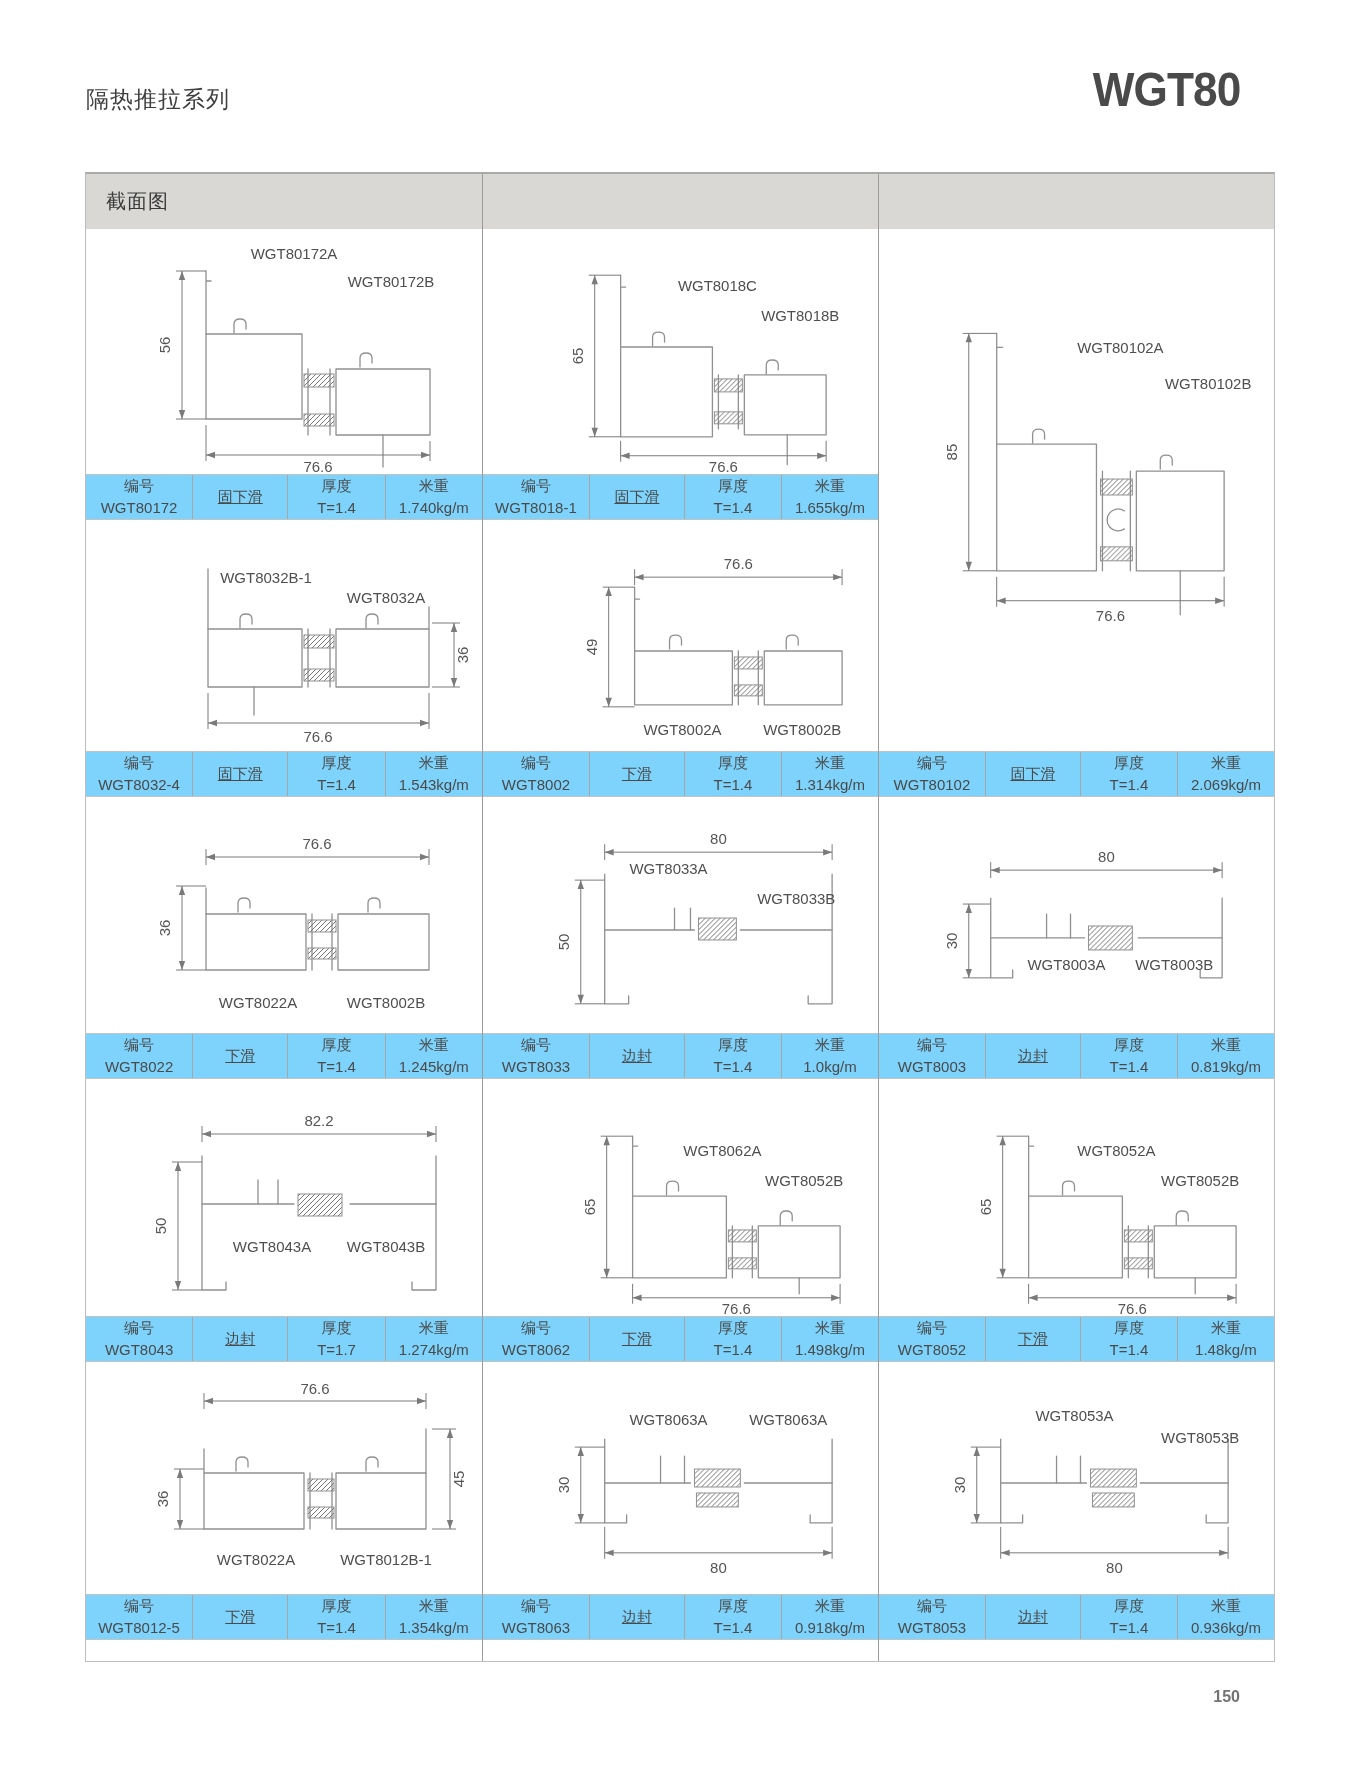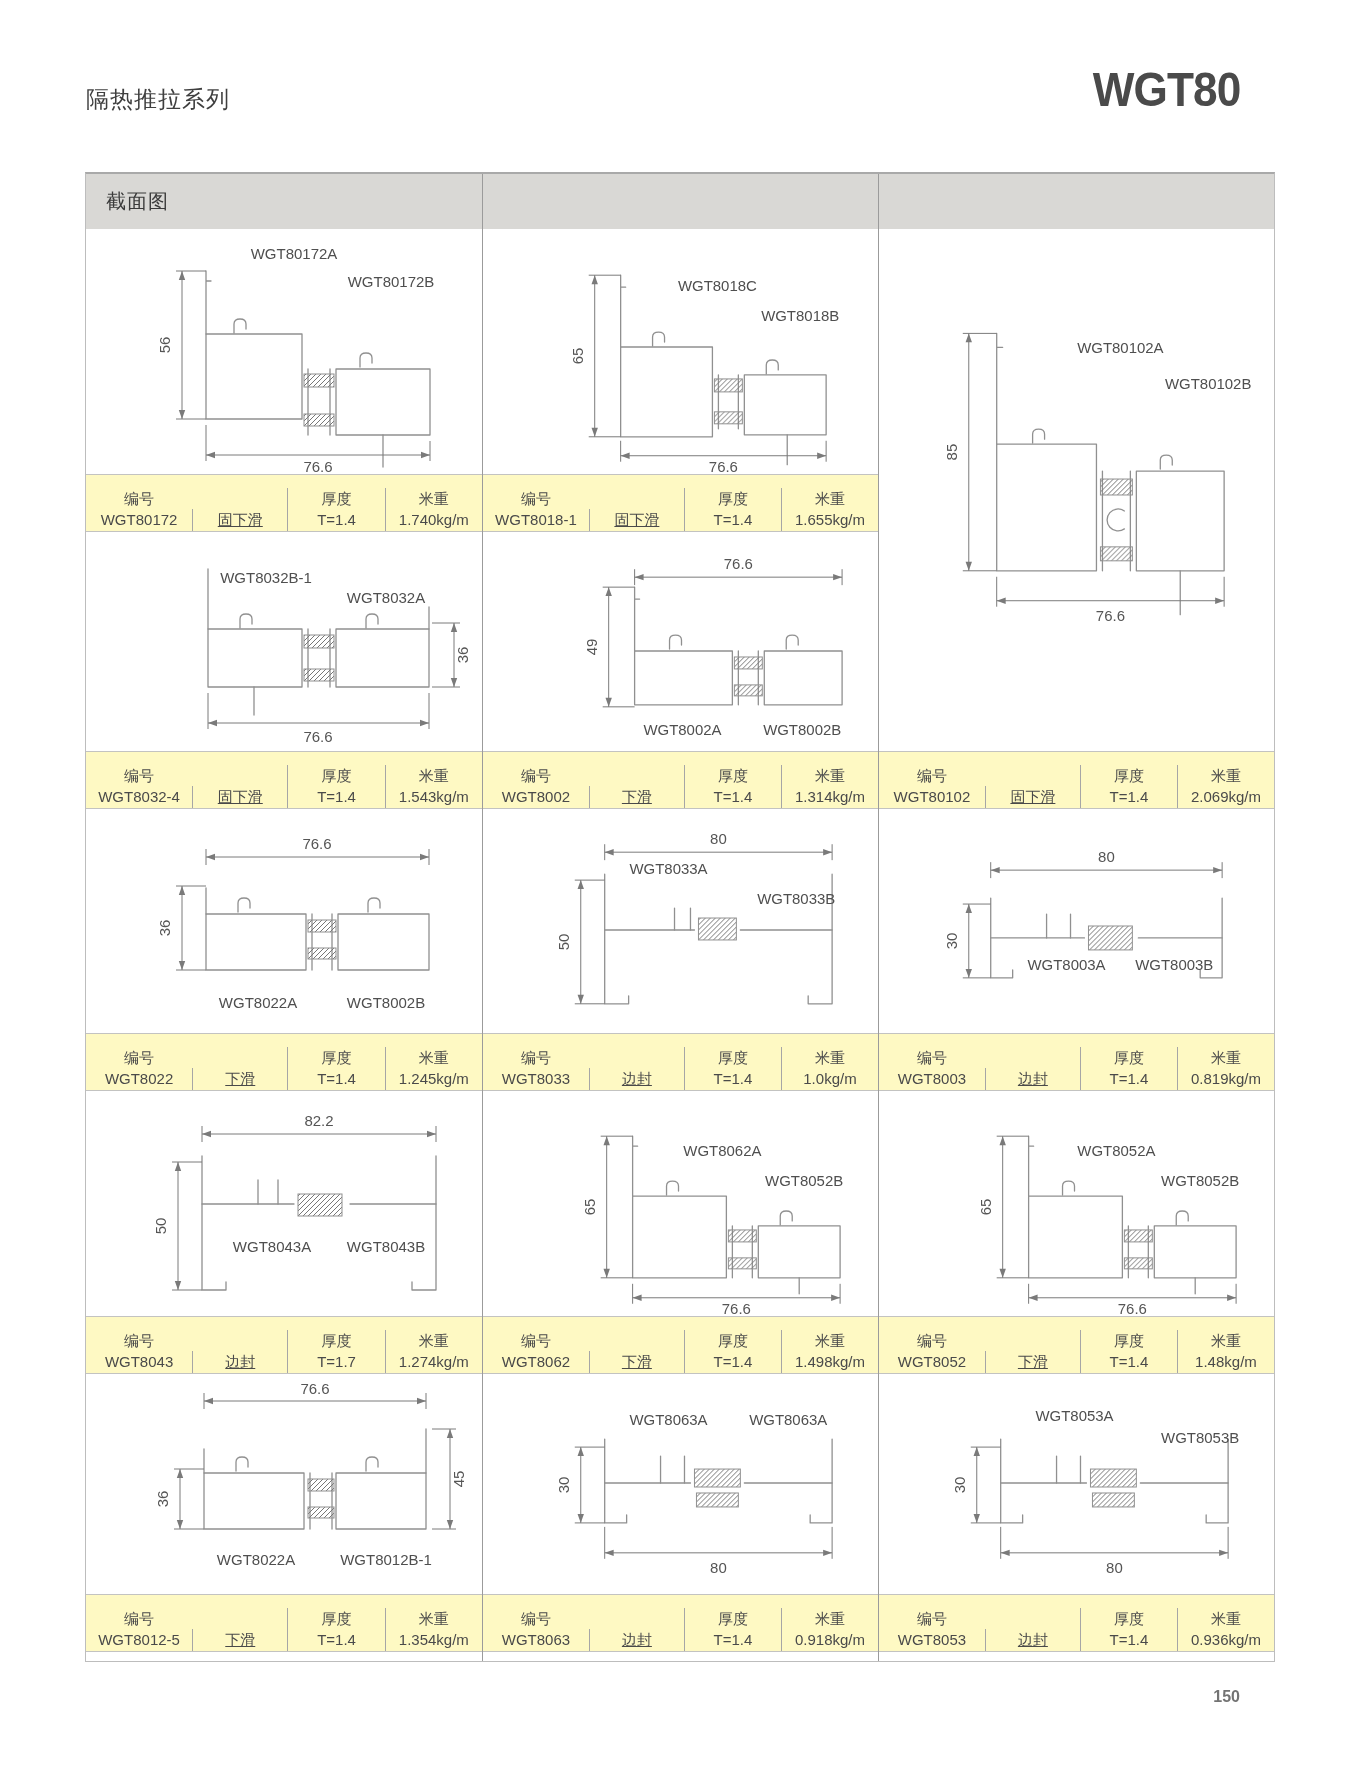--- a/index.html
+++ b/index.html
@@ -5,21 +5,21 @@
   html,body{margin:0;padding:0;background:#ffffff;}
   body{width:1358px;height:1770px;position:relative;font-family:"Liberation Sans","DejaVu Sans",sans-serif;color:#4a4a4a;}
   .page-title{position:absolute;left:86px;top:84px;font-size:23px;color:#3f3f3f;letter-spacing:1px;}
   .series-code{position:absolute;right:118px;top:62px;font-size:48px;font-weight:bold;color:#4a4a4a;letter-spacing:-1px;transform:scaleX(.92);transform-origin:right;}
   .sheet{position:absolute;left:85px;top:160px;width:1188px;height:1487px;border:1px solid #bdbdbd;border-top:2px solid #a9a9a9;background:#fff;box-sizing:content-box;margin-top:12px;}
   .thead{position:absolute;left:0;top:0;width:1188px;height:55px;background:#d9d8d5;}
   .thead .sec{position:absolute;left:20px;top:0;height:55px;line-height:55px;font-size:20px;color:#3a3a3a;letter-spacing:1px;}
   .coldiv{position:absolute;top:0;width:1px;height:1487px;background:#9b9b9b;}
   .dg{position:absolute;}
   .dg svg{display:block;width:100%;height:100%;}
-  .dr{position:absolute;height:58px;background:#fef9c3;display:flex;border-top:1px solid #c3c3c1;border-bottom:1px solid #c3c3c1;box-sizing:border-box;align-items:flex-end;}
+  .dr{position:absolute;height:46px;background:#7dd3fc;display:flex;border-top:1px solid #c3c3c1;border-bottom:1px solid #c3c3c1;box-sizing:border-box;}
   .dr>div{display:flex;flex-direction:column;align-items:center;justify-content:center;font-size:15px;line-height:1.45;color:#4a4a4a;}
   .dr>div+div{border-left:1px solid #a6a6a6;}
   .dr .w1{width:27%;} .dr .w2{width:24%;text-decoration:underline;} .dr .w3{width:24.5%;} .dr .w4{width:24.5%;}
   .pageno{position:absolute;right:118px;top:1688px;font-size:16px;font-weight:bold;color:#737373;}
   .ln{stroke:#909090;stroke-width:1.3;fill:none;stroke-linecap:round;stroke-linejoin:round;}
   .dim{stroke:#7a7a7a;stroke-width:1;fill:none;}
   .ar{fill:#7a7a7a;stroke:none;}
   .hx{fill:url(#hx);stroke:#909090;stroke-width:1;}
   .dtx{font-size:15px;fill:#555;font-family:"Liberation Sans","DejaVu Sans",sans-serif;}
   .plbl{font-size:15px;fill:#4f4f4f;font-family:"Liberation Sans","DejaVu Sans",sans-serif;}

